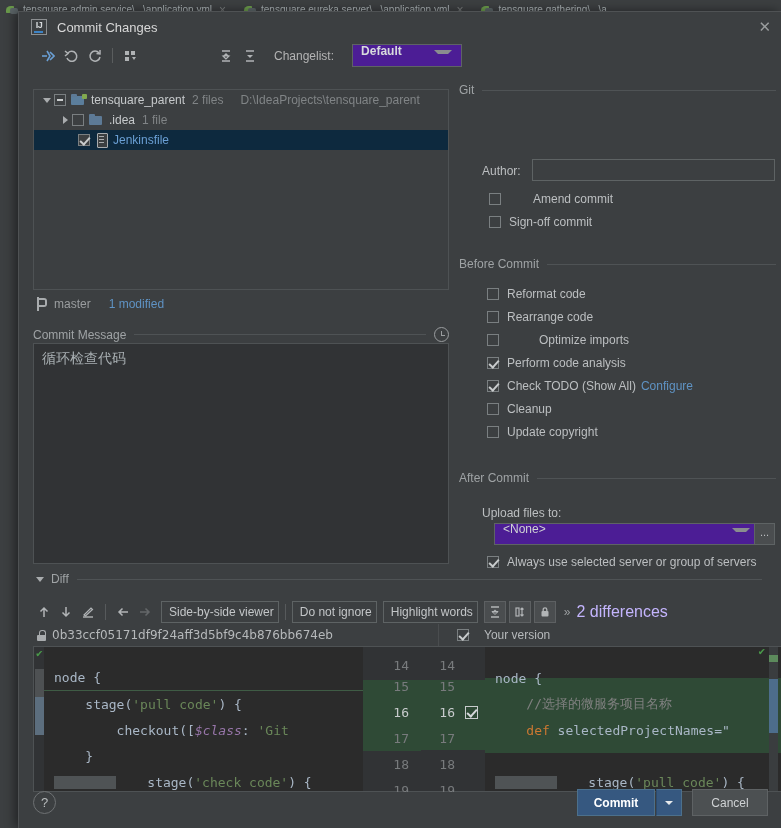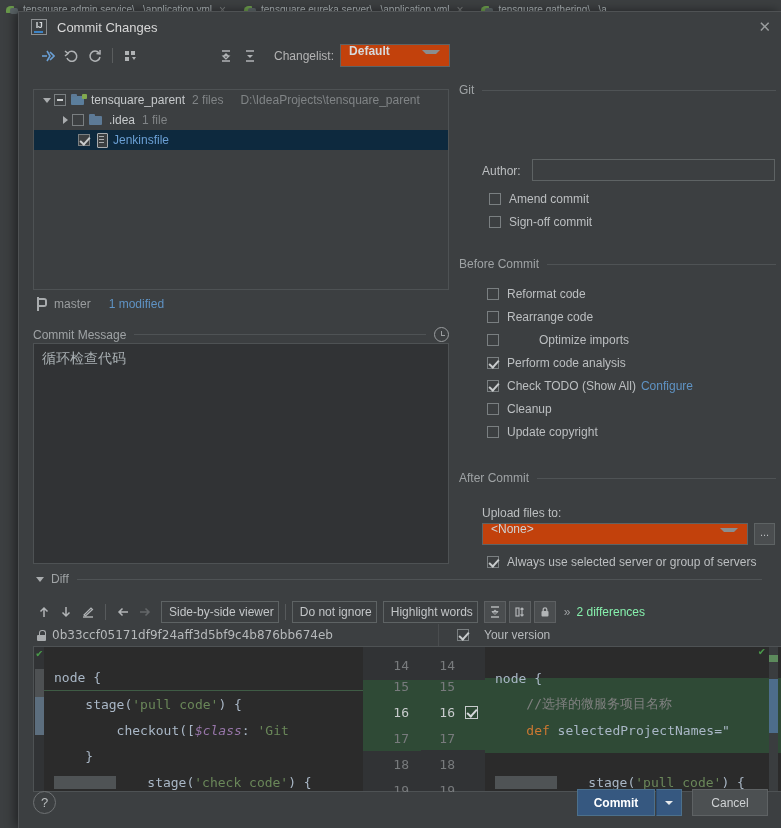--- a/index.html
+++ b/index.html
@@ -62,22 +62,22 @@
   }
   #dlgtitle { font-size: 13px; color: #d8d8d8; }
   #dlgclose { margin-left: auto; color: #9a9d9e; font-size: 15px; cursor: default; }
 
   
   #toolrow { height: 27px; display: flex; align-items: center; padding: 0 12px 0 16px; }
   .tbtn { width: 24px; height: 22px; display:flex; align-items:center; justify-content:center; }
   .tsep { width: 1px; height: 15px; background: #5a5d5e; margin: 0 5px; }
   .tlabel2 { color: #b4b4b4; font-size: 12px; margin-left: 12px; margin-right: 6px; }
   .combo {
-    height: 23px; border: 1px solid #5e6364; background: #c2410c;
-    display: flex; align-items: center; padding: 0 4px 10px 8px; color: #cfd2d4;
+    height: 23px; border: 1px solid #5e6364; background: #4c1d95;
+    display: flex; align-items: center; padding: 0 4px 10px 8px; color: #cfd2d4; margin-left: 12px;
   }
   .combo .cval { font-size: 12px; }
   .combo .carrow {
     margin-left: auto; padding-left: 10px;
     border-top: 4px solid #8a8d8f; border-left: 4px solid transparent;
     border-right: 4px solid transparent; width:0; height:0;
     box-sizing: content-box; margin-right: 5px; margin-top: 2px;
   }
   #changelistCombo { width: 110px; font-weight: bold; }
   #changelistCombo .cval { font-weight: bold; color: #d7dadc; }
@@ -182,21 +182,21 @@
   #diffHeader { position:absolute; left:14px; top:560px; width:735px; display:flex; align-items:center; }
   #diffHeader .tw { margin-right:4px; }
   #diffbar { position:absolute; left:14px; top:586px; width:749px; height:28px; display:flex; align-items:center; }
   .dico { width:22px; height:22px; display:flex; align-items:center; justify-content:center; color:#b2b5b7; font-size:14px; }
   .vsep { width:1px; height:16px; background:#575a5c; margin:0 6px; }
   .dcombo {
     height:22px; border:1px solid #5e6364; background:#3c3f41;
     display:flex; align-items:center; padding:0 4px 0 7px; color:#c3c6c8; font-size:12px;
   }
   .boxbtn { width:22px; height:22px; border:1px solid #5d6062; background:#4a4d4f; display:flex; align-items:center; justify-content:center; margin-left:3px; }
-  #diffcount { color:#86efac; font-size:12px; margin-left:6px; }
+  #diffcount { color:#c4b5fd; font-size:16px; margin-left:6px; }
   #chevrons { color:#9a9d9f; margin-left:8px; font-size:12px; }
 
   
   #revbar { position:absolute; left:14px; top:612px; width:749px; height:22px; display:flex; }
   #revleft { width:406px; display:flex; align-items:center; padding-left:4px; border-right:1px solid #4a4d4f; }
   #revright { flex:1; display:flex; align-items:center; padding-left:18px; }
   .lockico { width:9px; height:11px; margin-right:6px; position:relative; flex:none; }
   .lockico::before { content:""; position:absolute; left:0; bottom:0; width:9px; height:6px; background:#a9acae; border-radius:1px; }
   .lockico::after { content:""; position:absolute; left:2px; top:0; width:5px; height:5px; border:1.5px solid #a9acae; border-bottom:none; border-radius:3px 3px 0 0; }
   #revhash { color:#b6b9bb; font-size:12px; font-family:"DejaVu Sans", sans-serif; }
@@ -389,21 +389,21 @@
     </div>
 
     <div id="rightcol">
 
       <div class="sect" style="top:14px;">
         <span class="sectlabel">Git</span>
         <span class="sectline"></span>
       </div>
       <div id="authorLabel">Author:</div>
       <div id="authorField"></div>
-      <div class="chkrow" style="left:30px; top:123px;">
+      <div class="chkrow" style="left:30px; top:123px;gap:24px;">
         <span class="cb"></span>
         <span>Amend commit</span>
       </div>
       <div class="chkrow" style="left:30px; top:146px;">
         <span class="cb"></span>
         <span>Sign-off commit</span>
       </div>
 
       <div class="sect" style="top:188px;">
         <span class="sectlabel">Before Commit</span>

